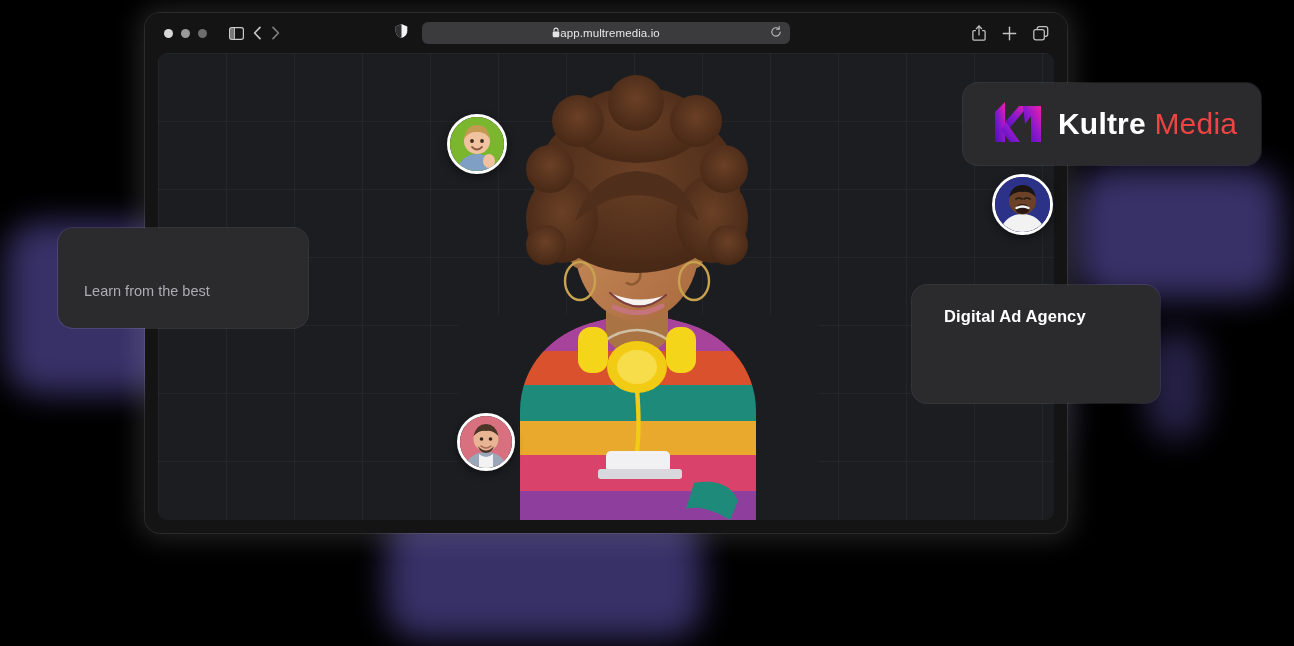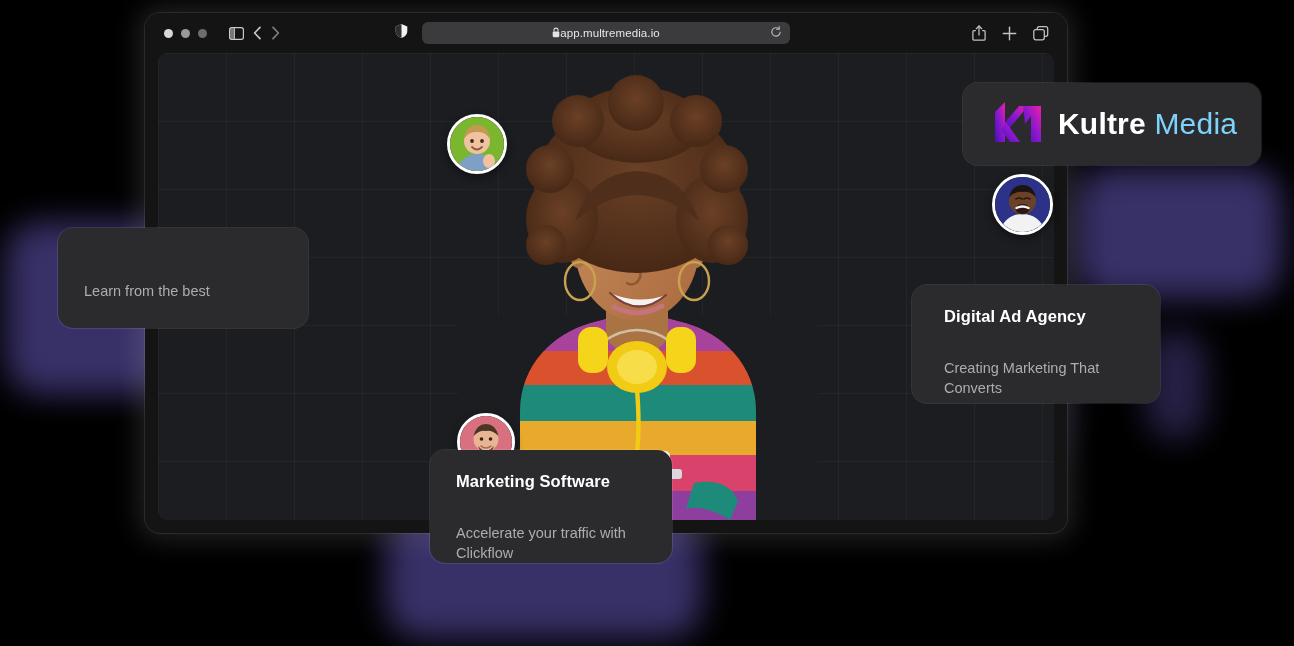--- a/index.html
+++ b/index.html
@@ -164,21 +164,21 @@
     padding-left: 32px;
     gap: 17px;
     z-index: 9;
   }
   #brand-text {
     font-size: 30px;
     letter-spacing: .2px;
     white-space: nowrap;
   }
   .brand-bold  { font-weight: 700; color: #ffffff; }
-  .brand-light { font-weight: 300; color: #7dd3fc; }
+  .brand-light { font-weight: 300; color: #ef4444; }
 </style>
 </head>
 <body>
 
 <div id="stage">
 
   <div class="glow g-left"></div>
   <div class="glow g-right"></div>
   <div class="glow g-bottom"></div>
   <div class="glow g-mid"></div>
@@ -416,21 +416,16 @@
       <span class="brand-bold">Kultre</span><span>&nbsp;</span><span class="brand-light">Media</span>
     </span>
   </div>
 
   <div class="card" id="card-training">
     <div class="card-sub">Learn from the best</div>
   </div>
 
   <div class="card" id="card-agency">
     <div class="card-title">Digital Ad Agency</div>
-    <div class="card-sub">Creating Marketing That Converts</div>
   </div>
 
-  <div class="card" id="card-software">
-    <div class="card-title">Marketing Software</div>
-    <div class="card-sub">Accelerate your traffic with Clickflow</div>
-  </div>
 
 </div>
 
 </body></html>

